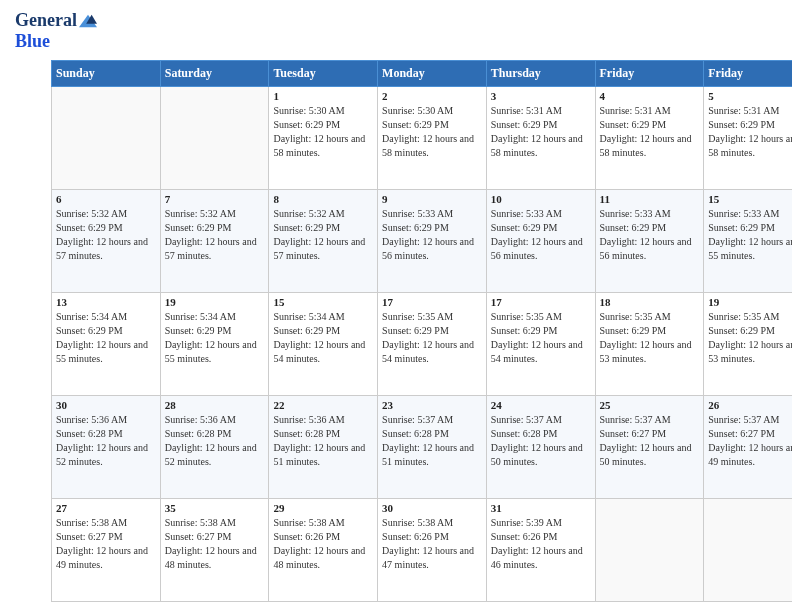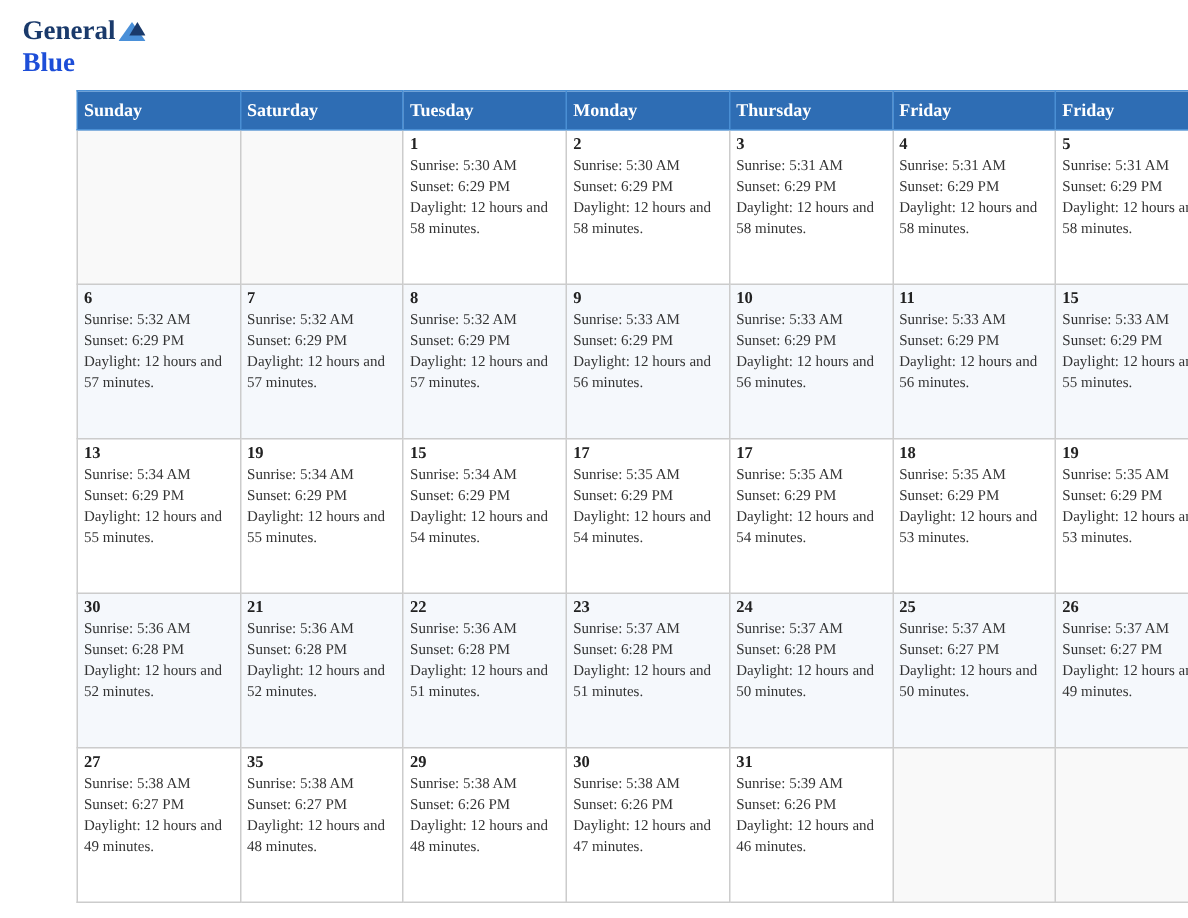--- a/index.html
+++ b/index.html
@@ -221,21 +221,21 @@
             <span class="day-number">19</span>
             <div class="cell-content">Sunrise: 5:35 AM<br>Sunset: 6:29 PM<br>Daylight: 12 hours and 53 minutes.</div>
           </td>
         </tr>
         <tr>
           <td>
             <span class="day-number">30</span>
             <div class="cell-content">Sunrise: 5:36 AM<br>Sunset: 6:28 PM<br>Daylight: 12 hours and 52 minutes.</div>
           </td>
           <td>
-            <span class="day-number">21</span>
+            <span class="day-number">28</span>
             <div class="cell-content">Sunrise: 5:36 AM<br>Sunset: 6:28 PM<br>Daylight: 12 hours and 52 minutes.</div>
           </td>
           <td>
             <span class="day-number">22</span>
             <div class="cell-content">Sunrise: 5:36 AM<br>Sunset: 6:28 PM<br>Daylight: 12 hours and 51 minutes.</div>
           </td>
           <td>
             <span class="day-number">23</span>
             <div class="cell-content">Sunrise: 5:37 AM<br>Sunset: 6:28 PM<br>Daylight: 12 hours and 51 minutes.</div>
           </td>

